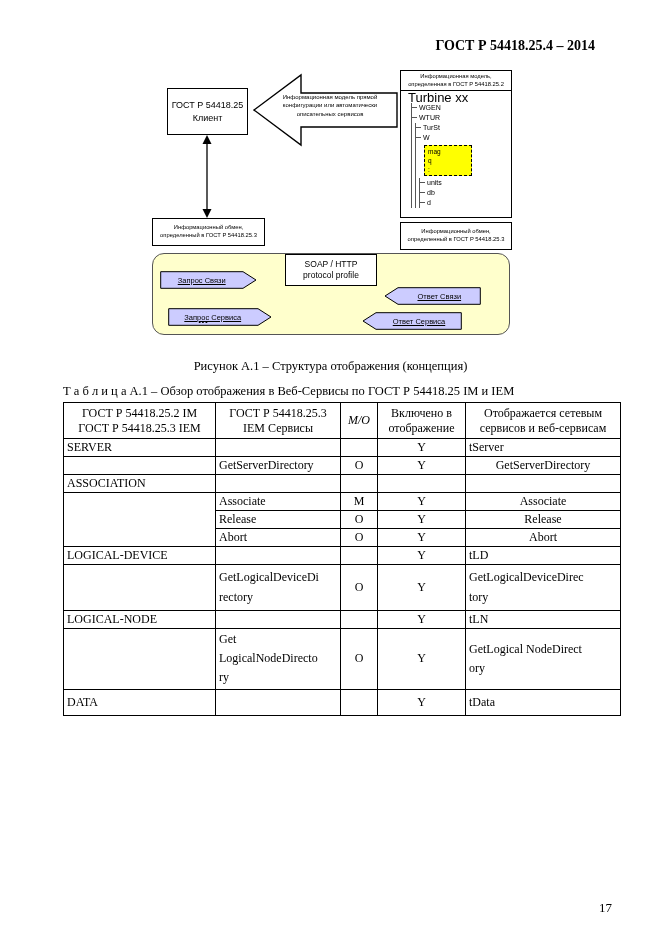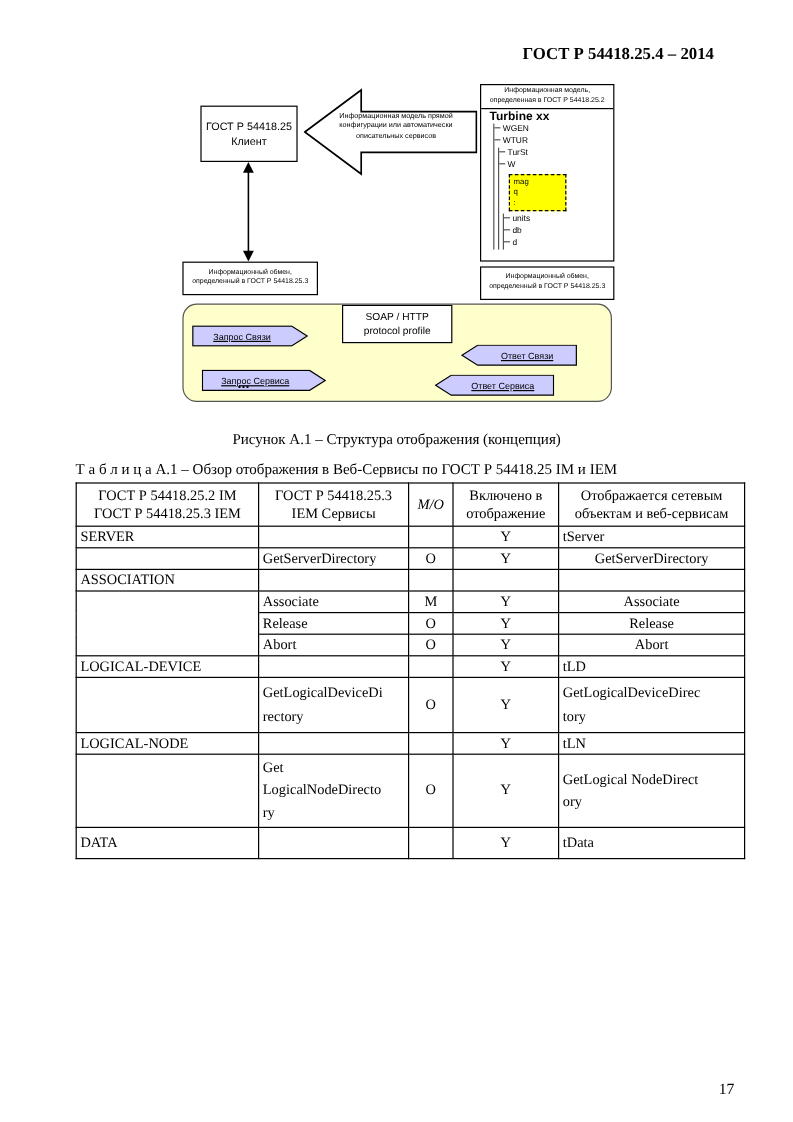--- a/index.html
+++ b/index.html
@@ -25,21 +25,21 @@
   .big-arrow-label {
     left: 266px; top: 93px; width: 128px; text-align: center;
     font-family: "Liberation Sans", sans-serif; font-size: 6px; line-height: 1.4;
   }
   .model-panel { left: 400px; top: 70px; width: 112px; height: 148px; border: 1.4px solid #000; background: #fff; }
   .model-panel-title {
     border-bottom: 1px solid #000; text-align: center; padding: 2px 1px;
     font-family: "Liberation Sans", sans-serif; font-size: 5.8px; line-height: 1.3;
   }
   .tree { font-family: "Liberation Sans", sans-serif; font-size: 7px; padding: 2px 0 0 7px; }
-  .tree-root { font-weight: bold; font-size: 10px; line-height: 10px; }
+  .tree-root { font-weight: normal; font-size: 13px; line-height: 10px; }
   .lvl { margin-left: 3px; border-left: 1px solid #555; }
   .ti { line-height: 10px; white-space: nowrap; }
   .ti::before {
     content: ""; display: inline-block; width: 5px; height: 1px;
     border-top: 1px solid #555; vertical-align: middle; margin-right: 2px;
   }
   .ybox {
     margin: 2px 0 2px 8px; width: 48px; background: #ffff00;
     border: 1.5px dashed #000; font-size: 6.5px; line-height: 9px; padding: 1px 3px;
   }
@@ -199,21 +199,21 @@
     <tbody>
         <tr>
       <th>ГОСТ Р 54418.25.2 IM
 ГОСТ Р 54418.25.3 IEM</th>
       <th>ГОСТ Р 54418.25.3
 IEM Сервисы</th>
       <th class="it">М/О</th>
       <th>Включено в
 отображение</th>
       <th>Отображается сетевым
-объектам и веб-сервисам</th>
+сервисов и веб-сервисам</th>
     </tr>
     <tr>
       <td class="cl">SERVER</td>
       <td></td>
       <td class="cc"></td>
       <td class="cc">Y</td>
       <td class="cl">tServer</td>
     </tr>
     <tr>
       <td></td>

